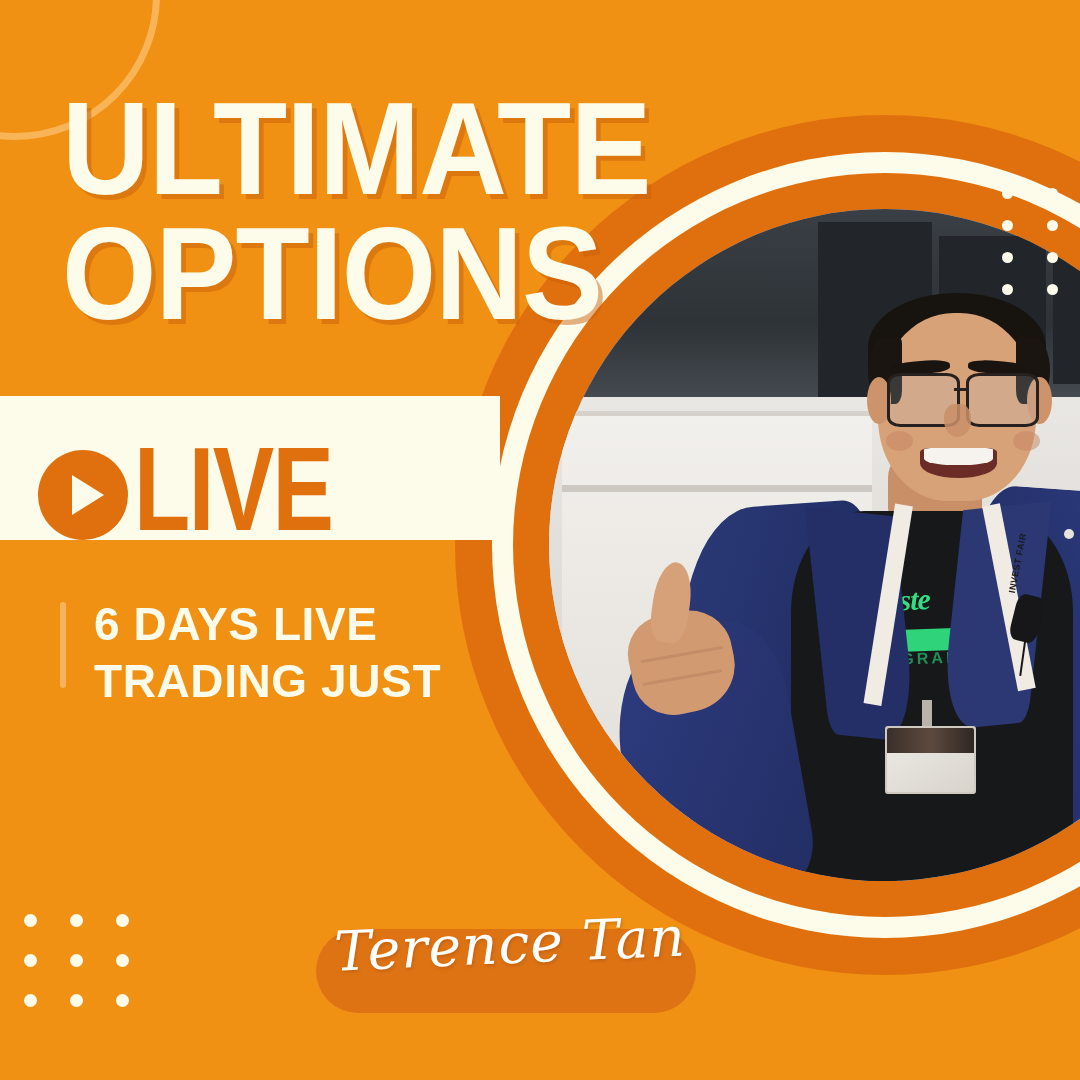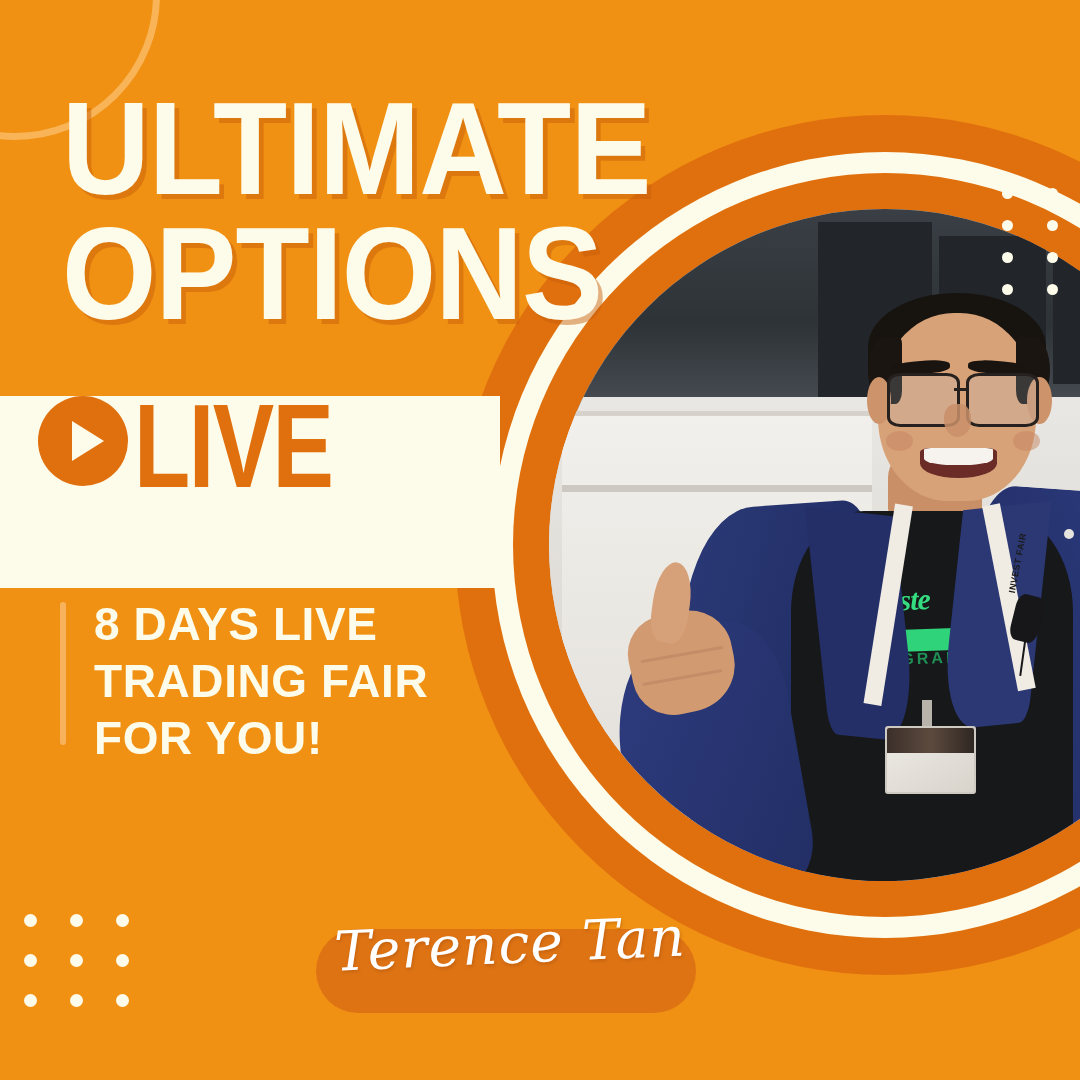--- a/index.html
+++ b/index.html
@@ -155,23 +155,23 @@
     background:linear-gradient(90deg,#3b2f2a,#5d4a3e,#2f2722);border-radius:2px 2px 0 0;}
   .mic{position:absolute;left:69%;top:57.5%;width:4.2%;height:7%;
     background:#17171a;border-radius:28%;transform:rotate(14deg);}
   .mic-wire{position:absolute;left:70.4%;top:63.5%;width:2px;height:6%;
     background:#17171a;transform:rotate(8deg);}
   .pin{position:absolute;left:76.6%;top:47.6%;width:1.5%;height:1.5%;
     background:#e7e4de;border-radius:50%;}
 
   
   .live-band{
-    position:absolute;left:0;top:396px;width:500px;height:192px;
+    position:absolute;left:0;top:396px;width:500px;height:144px;
     background:#FDFCEB;
-    display:flex;align-items:flex-start;
+    display:flex;align-items:flex-end;
     padding-left:38px;box-sizing:border-box;
   }
   .play-circle{
     width:90px;height:90px;border-radius:50%;
     background:#E0700E;
     display:flex;align-items:center;justify-content:center;
     flex:none;
   }
   .play-tri{
     width:0;height:0;
@@ -349,23 +349,22 @@
   <div class="live-band">
     <div class="play-circle">
       <div class="play-tri"></div>
     </div>
     <div class="live-word">LIVE</div>
   </div>
 
   <div class="sub-wrap">
     <div class="sub-rule"></div>
     <div class="sub-text">
-      <div>8 DAYS LIVE</div>
-      <div>TRADING FAIR</div>
-      <div>FOR YOU!</div>
+      <div>6 DAYS LIVE</div>
+      <div>TRADING JUST</div>
     </div>
   </div>
 
   <div class="name-pill"></div>
   <div class="name-script">Terence Tan</div>
 
   <div class="dots dots-tr">
     <div class="dot"></div>
       <div class="dot"></div>
     <div class="dot"></div>

